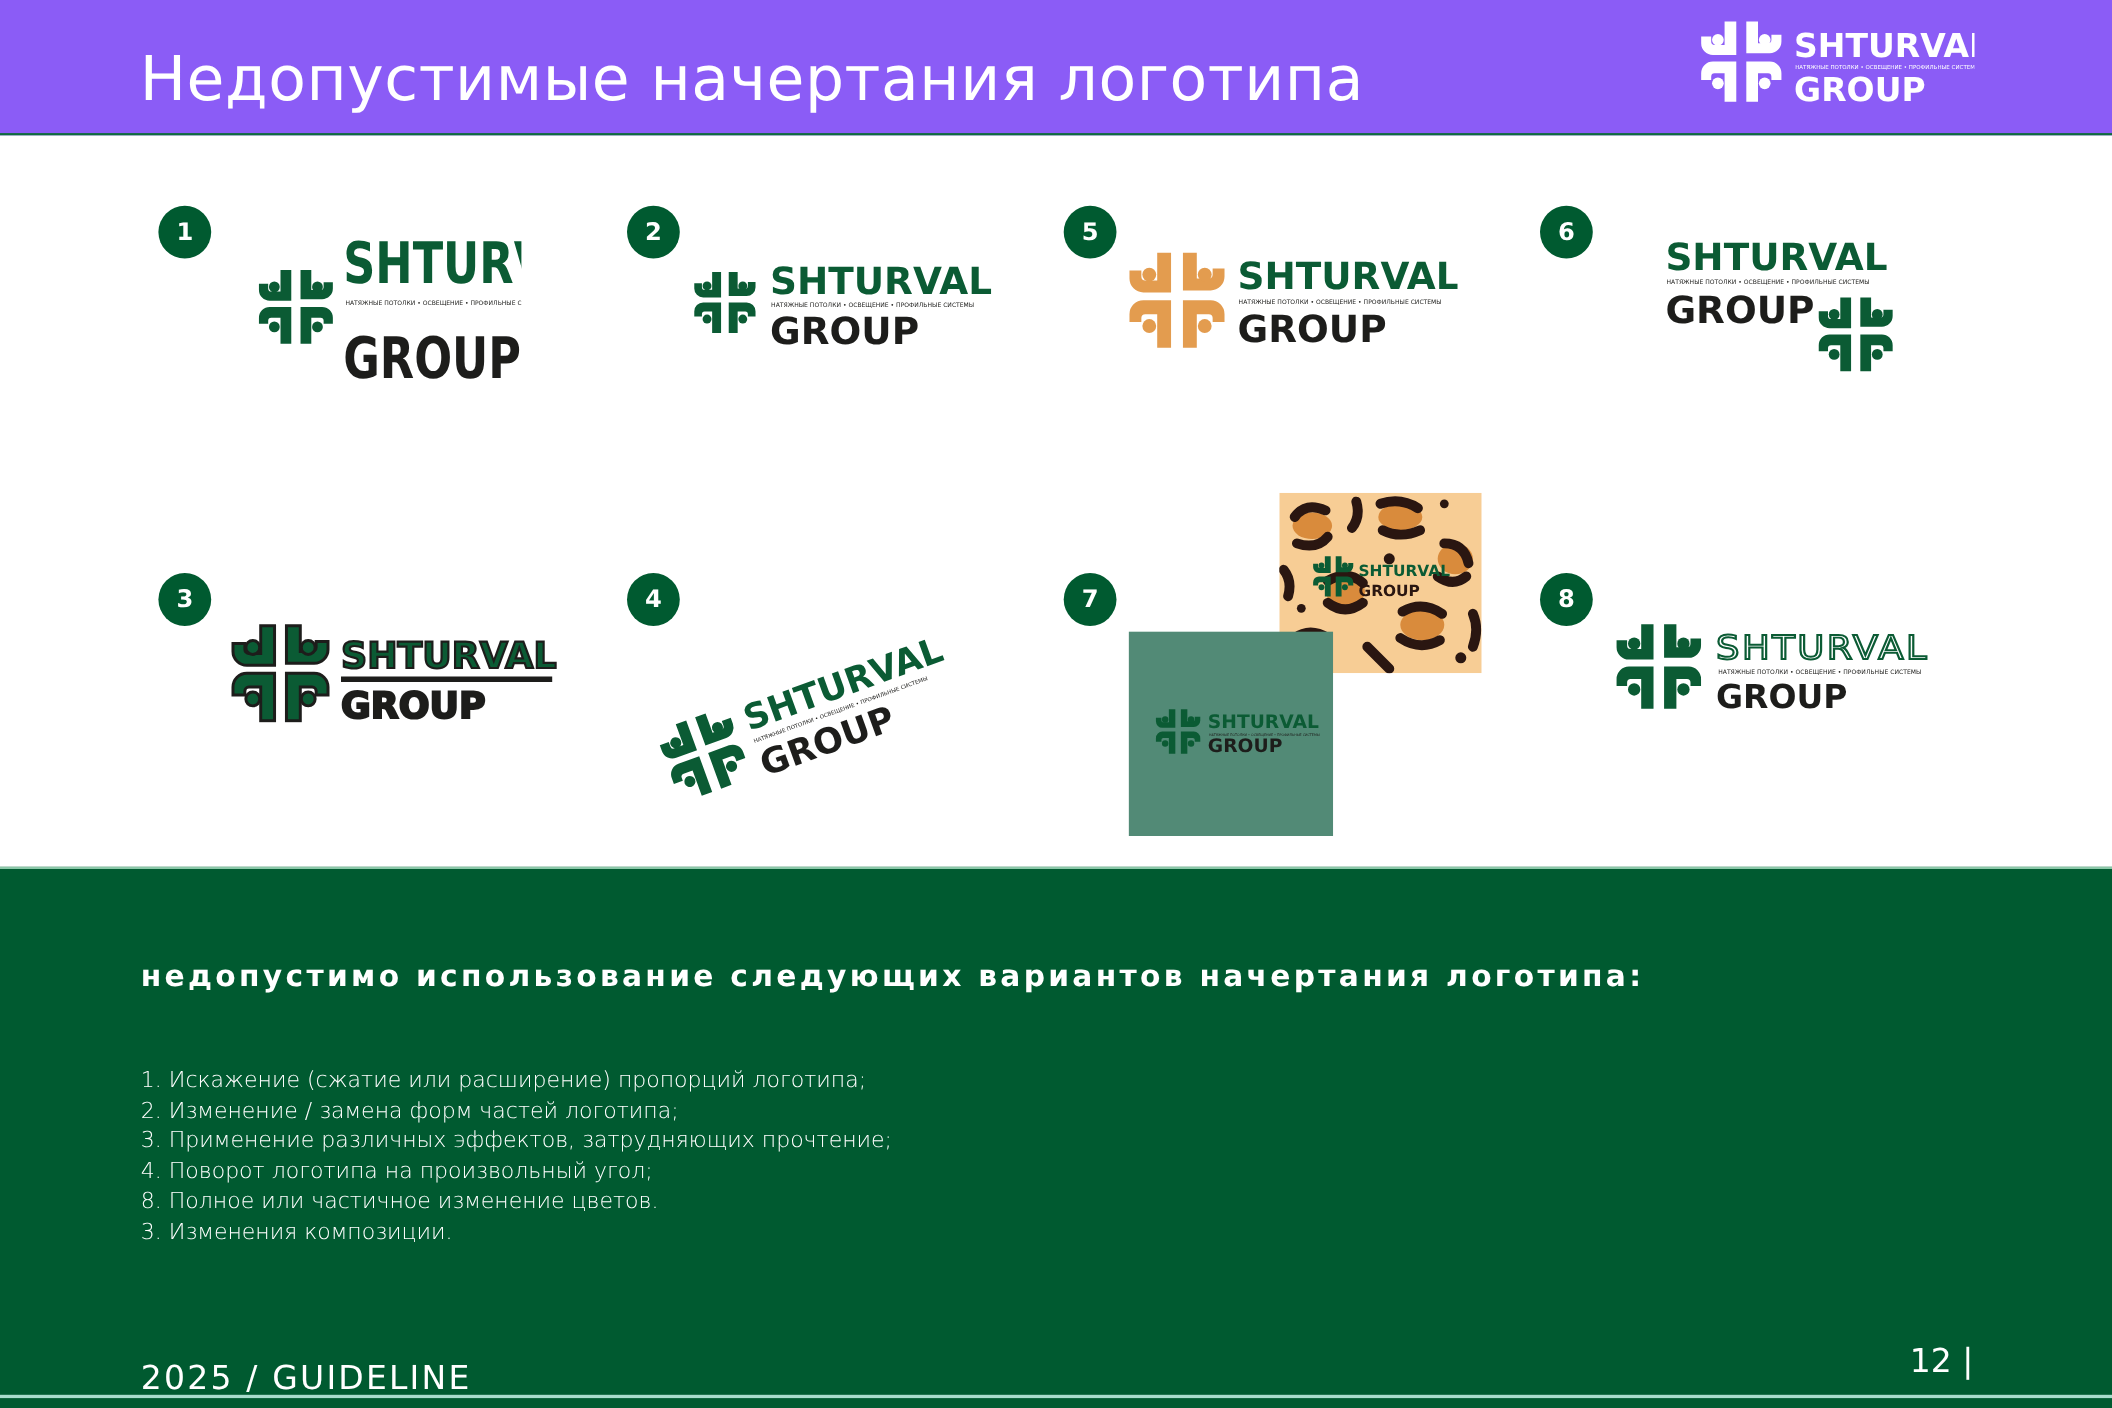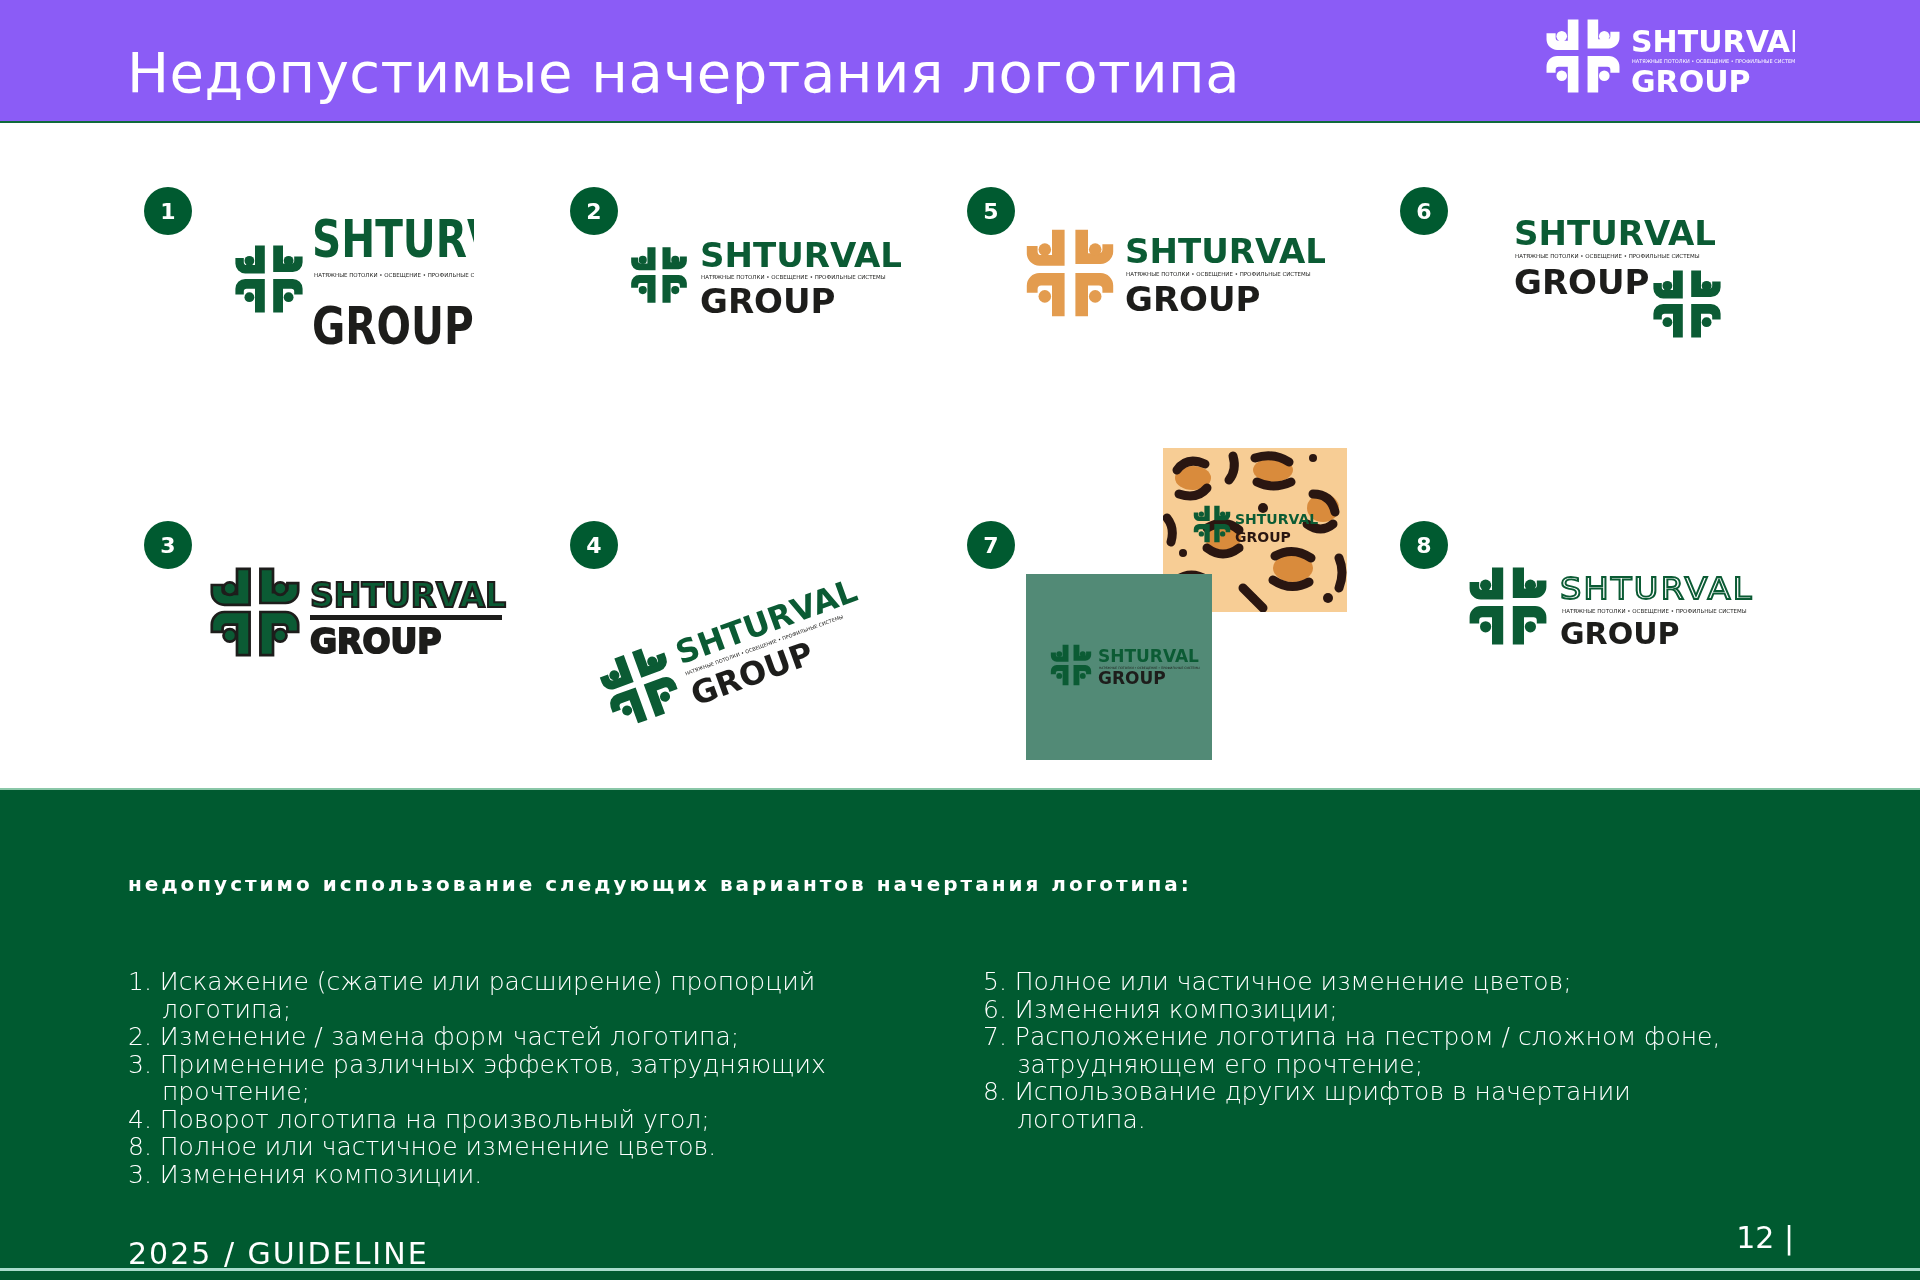--- a/index.html
+++ b/index.html
@@ -29,28 +29,28 @@
     display: flex; align-items: center; justify-content: center;
   }
 
   .footer {
     position: absolute; left: 0; top: 788px; width: 1920px; height: 492px;
     background: #005a30;
     border-top: 2px solid #8ac7a8;
   }
   .rules-heading {
     position: absolute; left: 128px; top: 82px;
-    font-family: "DejaVu Sans", sans-serif; font-size: 20px; font-weight: 700;
+    font-family: "DejaVu Sans", sans-serif; font-size: 27px; font-weight: 700;
     color: #ffffff; letter-spacing: 3px;
   }
   .rules-col { position: absolute; top: 178px; list-style: none; }
   .rules-col.left { left: 128px; width: 700px; }
   .rules-col.right { left: 983px; width: 760px; }
   .rules-col li {
-    font-family: "DejaVu Sans", sans-serif; font-size: 25px; line-height: 27.5px;
+    font-family: "DejaVu Sans", sans-serif; font-size: 20px; line-height: 27.5px;
     color: #ffffff; padding-left: 34px; text-indent: -34px; font-weight: 300;
   }
   .footer-left {
     position: absolute; left: 128px; top: 430px;
     font-family: "DejaVu Sans", sans-serif; font-size: 30px; color: #ffffff; letter-spacing: 2px; margin-top: 16px;
   }
   .footer-right {
     position: absolute; right: 126px; top: 430px;
     font-family: "DejaVu Sans", sans-serif; font-size: 30px; color: #ffffff; text-align: right;
   }
@@ -243,22 +243,16 @@
 <div class="footer">
   <h2 class="rules-heading">недопустимо использование следующих вариантов начертания логотипа:</h2>
   <ul class="rules-col left">
     <li>1. Искажение (сжатие или расширение) пропорций логотипа;</li>
     <li>2. Изменение / замена форм частей логотипа;</li>
     <li>3. Применение различных эффектов, затрудняющих прочтение;</li>
     <li>4. Поворот логотипа на произвольный угол;</li>
     <li>8. Полное или частичное изменение цветов.</li>
     <li>3. Изменения композиции.</li>
   </ul>
-  <ul class="rules-col right">
-    <li>5. Полное или частичное изменение цветов;</li>
-    <li>6. Изменения композиции;</li>
-    <li>7. Расположение логотипа на пестром / сложном фоне, затрудняющем его прочтение;</li>
-    <li>8. Использование других шрифтов в начертании логотипа.</li>
-  </ul>
   <div class="footer-left">2025 / GUIDELINE</div>
   <div class="footer-right">12 |</div>
   <div class="footer-rule"></div>
 </div>
 
 </body></html>

